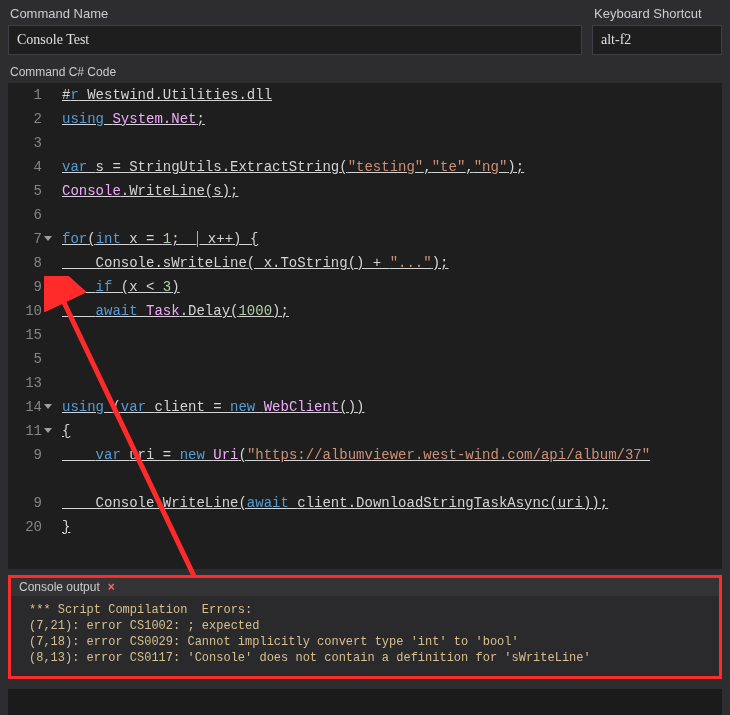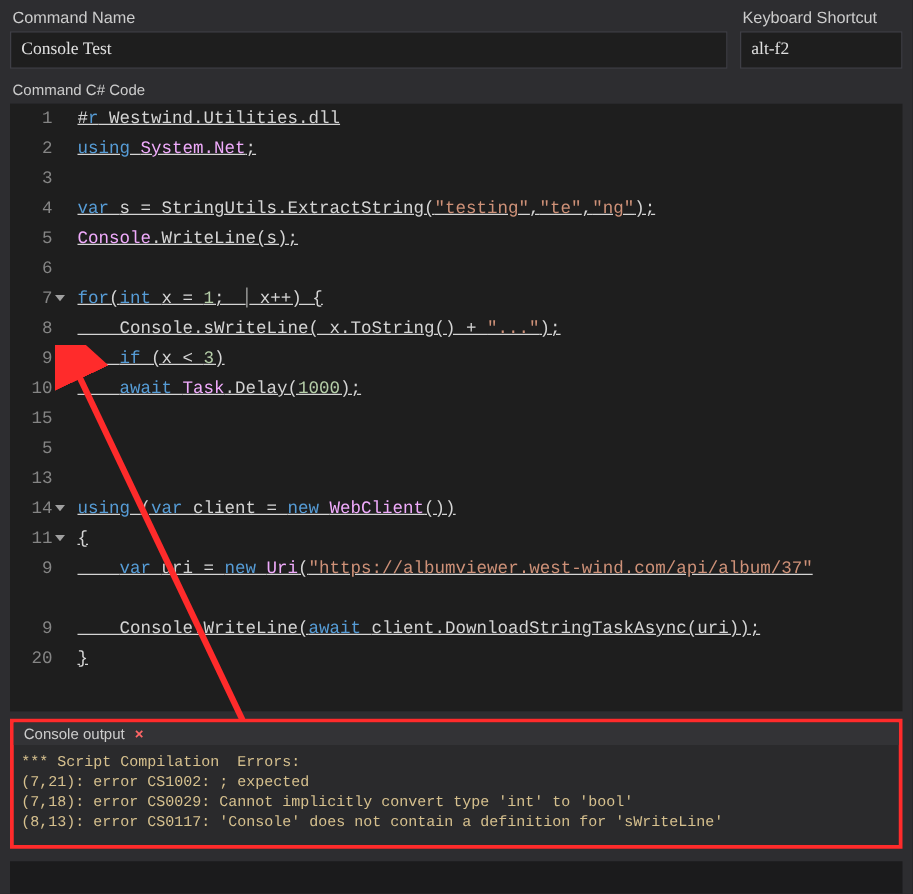--- a/index.html
+++ b/index.html
@@ -124,21 +124,21 @@
     color: #cccccc;
     font-family: "Segoe UI", Tahoma, sans-serif;
     font-size: 12px;
   }
   .console-header .close {
     color: #ff6666;
     font-weight: bold;
     cursor: pointer;
   }
   .console-body {
-    padding: 6px 10px 10px 6px;
+    padding: 6px 10px 10px 18px;
     color: #d6c08e;
     line-height: 16px;
     white-space: pre-wrap;
   }
   .footer-spacer {
     height: 26px;
     background: #1b1b1c;
   }
 
   

